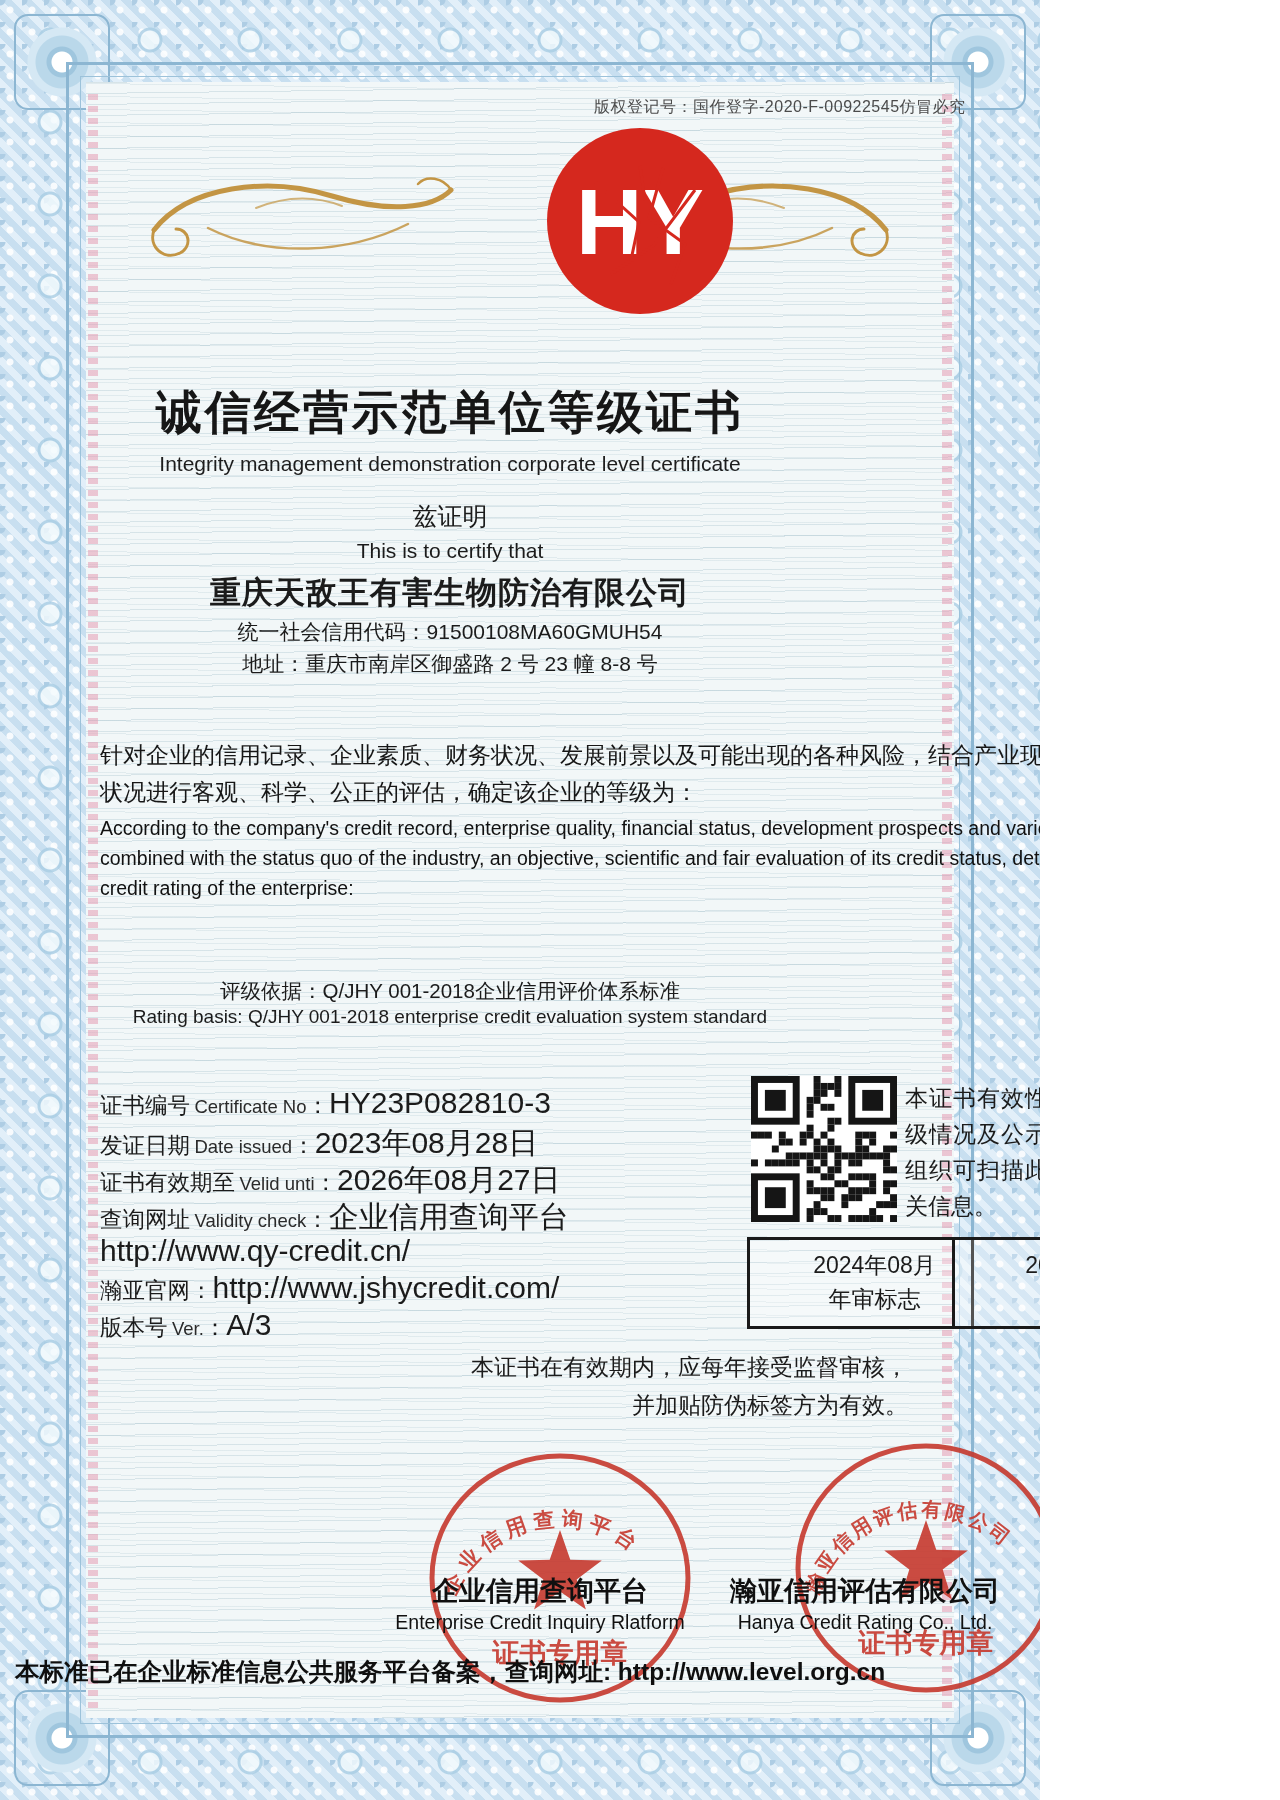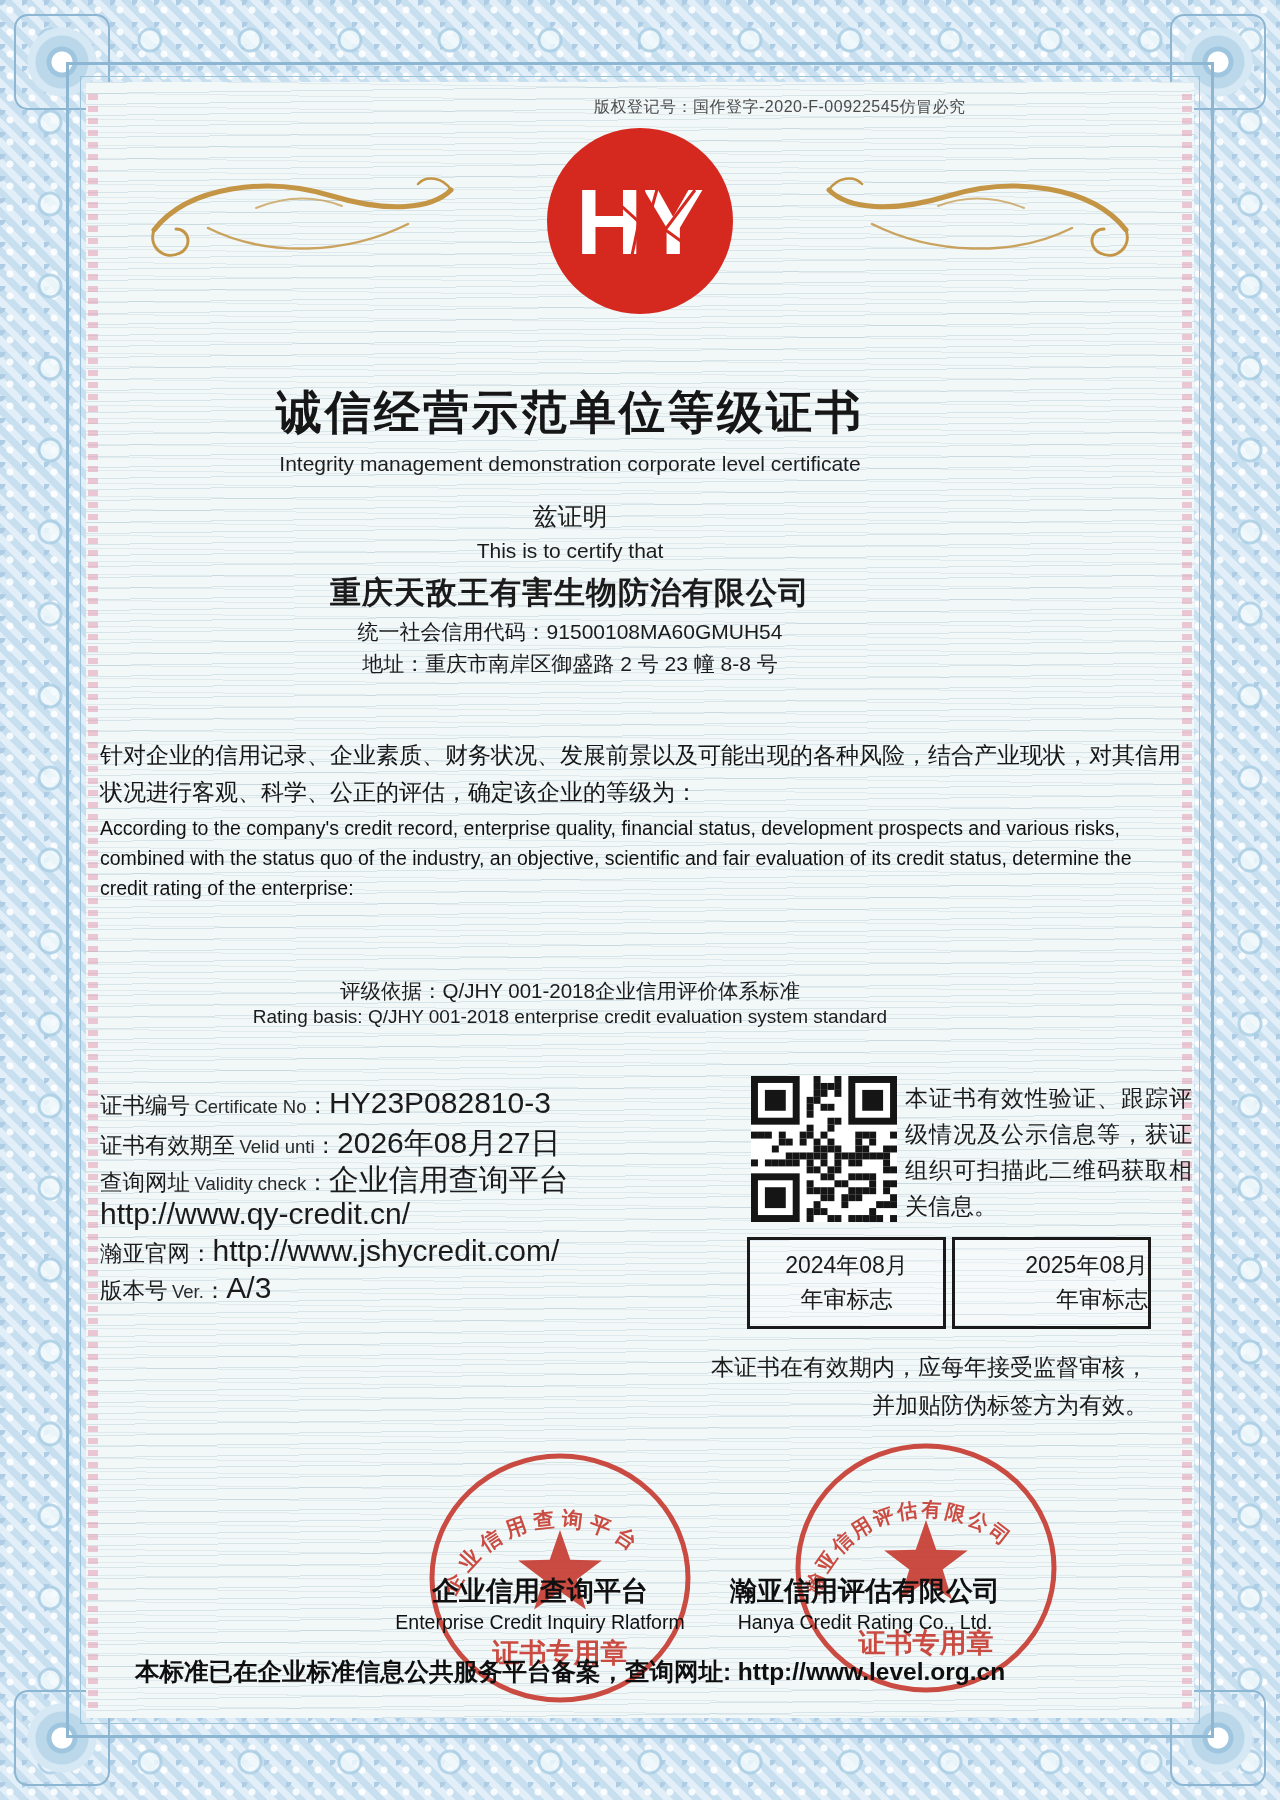--- a/index.html
+++ b/index.html
@@ -1,17 +1,17 @@
 <!DOCTYPE html>
 <html><head>
 <meta charset="utf-8">
 <style>
   html,body{margin:0;padding:0;background:#ffffff;}
   .page{
-    position:relative; width:1280px; height:1800px; overflow:hidden;
+    position:relative; width:1040px; height:1800px; overflow:hidden;
     font-family:"Liberation Sans","DejaVu Sans",sans-serif; color:#1b1b1b;
     background-color:#dcebf6;
     background-image:
       radial-gradient(circle at 10px 10px, rgba(255,255,255,.85) 3px, rgba(255,255,255,0) 4px),
       radial-gradient(circle at 0 0, #aecde4 5px, rgba(0,0,0,0) 6px),
       repeating-linear-gradient(45deg, #c8dff0 0 7px, #e2eff9 7px 14px);
     background-size:22px 22px,22px 22px,auto;
   }
   .band-medallions{
     position:absolute; inset:0; z-index:0;
@@ -62,21 +62,21 @@
   .basis-en{top:1006px; font-size:19px;}
   .details{top:1086px; left:100px; width:560px;}
   .drow{height:37px; white-space:nowrap;}
   .dcn{font-size:22.5px; font-weight:500;}
   .den{font-size:18.5px; color:#2a2a2a;}
   .dval{font-size:30px;}
   .qr{top:1076px; left:751px; width:146px; height:146px;}
   .qr-note{top:1080px; left:905px; width:287px; font-size:23px; line-height:36px; font-weight:500; text-align:justify;}
   .ybox{top:1237px; width:193px; height:78px; border:3px solid #1a1a1a; text-align:center; padding-top:8px; background:rgba(255,255,255,.25);}
   .ybox .yline{font-size:23px; line-height:34px; font-weight:500;}
-  .ybox1{left:747px;} .ybox2{left:952px;text-align:right;}
+  .ybox1{left:747px;padding-left:28px;} .ybox2{left:952px;text-align:right;}
   .sup1{top:1352px; right:132px; font-size:23px; font-weight:500; text-align:right; left:400px;}
   .sup2{top:1390px; right:132px; font-size:23px; font-weight:500; text-align:right; left:400px;}
   .stamp{width:280px; height:270px; opacity:.9; z-index:2;}
   .stampL{top:1446px; left:420px;} .stampR{top:1436px; left:786px;}
   .org-cn{font-size:27px; font-weight:600; text-align:center; color:#101010; z-index:4;}
   .org-en{font-size:19.5px; text-align:center; color:#101010; z-index:4;}
   .orgL-cn{top:1573px; left:370px; width:340px;}
   .orgL-en{top:1611px; left:370px; width:340px;}
   .orgR-cn{top:1573px; left:695px; width:340px;}
   .orgR-en{top:1611px; left:695px; width:340px;}
@@ -140,20 +140,21 @@
   <div class="abs para">
     <div class="para-cn">针对企业的信用记录、企业素质、财务状况、发展前景以及可能出现的各种风险，结合产业现状，对其信用状况进行客观、科学、公正的评估，确定该企业的等级为：</div>
     <div class="para-en">According to the company's credit record, enterprise quality, financial status, development prospects and various risks, combined with the status quo of the industry, an objective, scientific and fair evaluation of its credit status, determine the credit rating of the enterprise:</div>
   </div>
 
   <div class="abs centered basis-cn">评级依据：Q/JHY 001-2018企业信用评价体系标准</div>
   <div class="abs centered basis-en">Rating basis: Q/JHY 001-2018 enterprise credit evaluation system standard</div>
 
   <div class="abs details">
     <div class="drow"><span class="dcn">证书编号</span> <span class="den">Certificate No</span><span class="dcn">：</span><span class="dval">HY23P082810-3</span></div>
+    <div class="drow"><span class="dcn">发证日期</span> <span class="den">Date issued</span><span class="dcn">：</span><span class="dval">2023年08月28日</span></div>
     <div class="drow"><span class="dcn">证书有效期至</span> <span class="den">Velid unti</span><span class="dcn">：</span><span class="dval">2026年08月27日</span></div>
     <div class="drow"><span class="dcn">查询网址</span> <span class="den">Validity check</span><span class="dcn">：</span><span class="dval">企业信用查询平台</span></div>
     <div class="drow"><span class="dval">http://www.qy-credit.cn/</span></div>
     <div class="drow"><span class="dcn">瀚亚官网</span><span class="dcn">：</span><span class="dval">http://www.jshycredit.com/</span></div>
     <div class="drow"><span class="dcn">版本号</span> <span class="den">Ver.</span><span class="dcn">：</span><span class="dval">A/3</span></div>
   </div>
 
   <svg class="abs qr" viewBox="0 0 147 147">
     <rect x="0" y="0" width="147" height="147" fill="#ffffff"></rect>
     <g fill="#151515">

